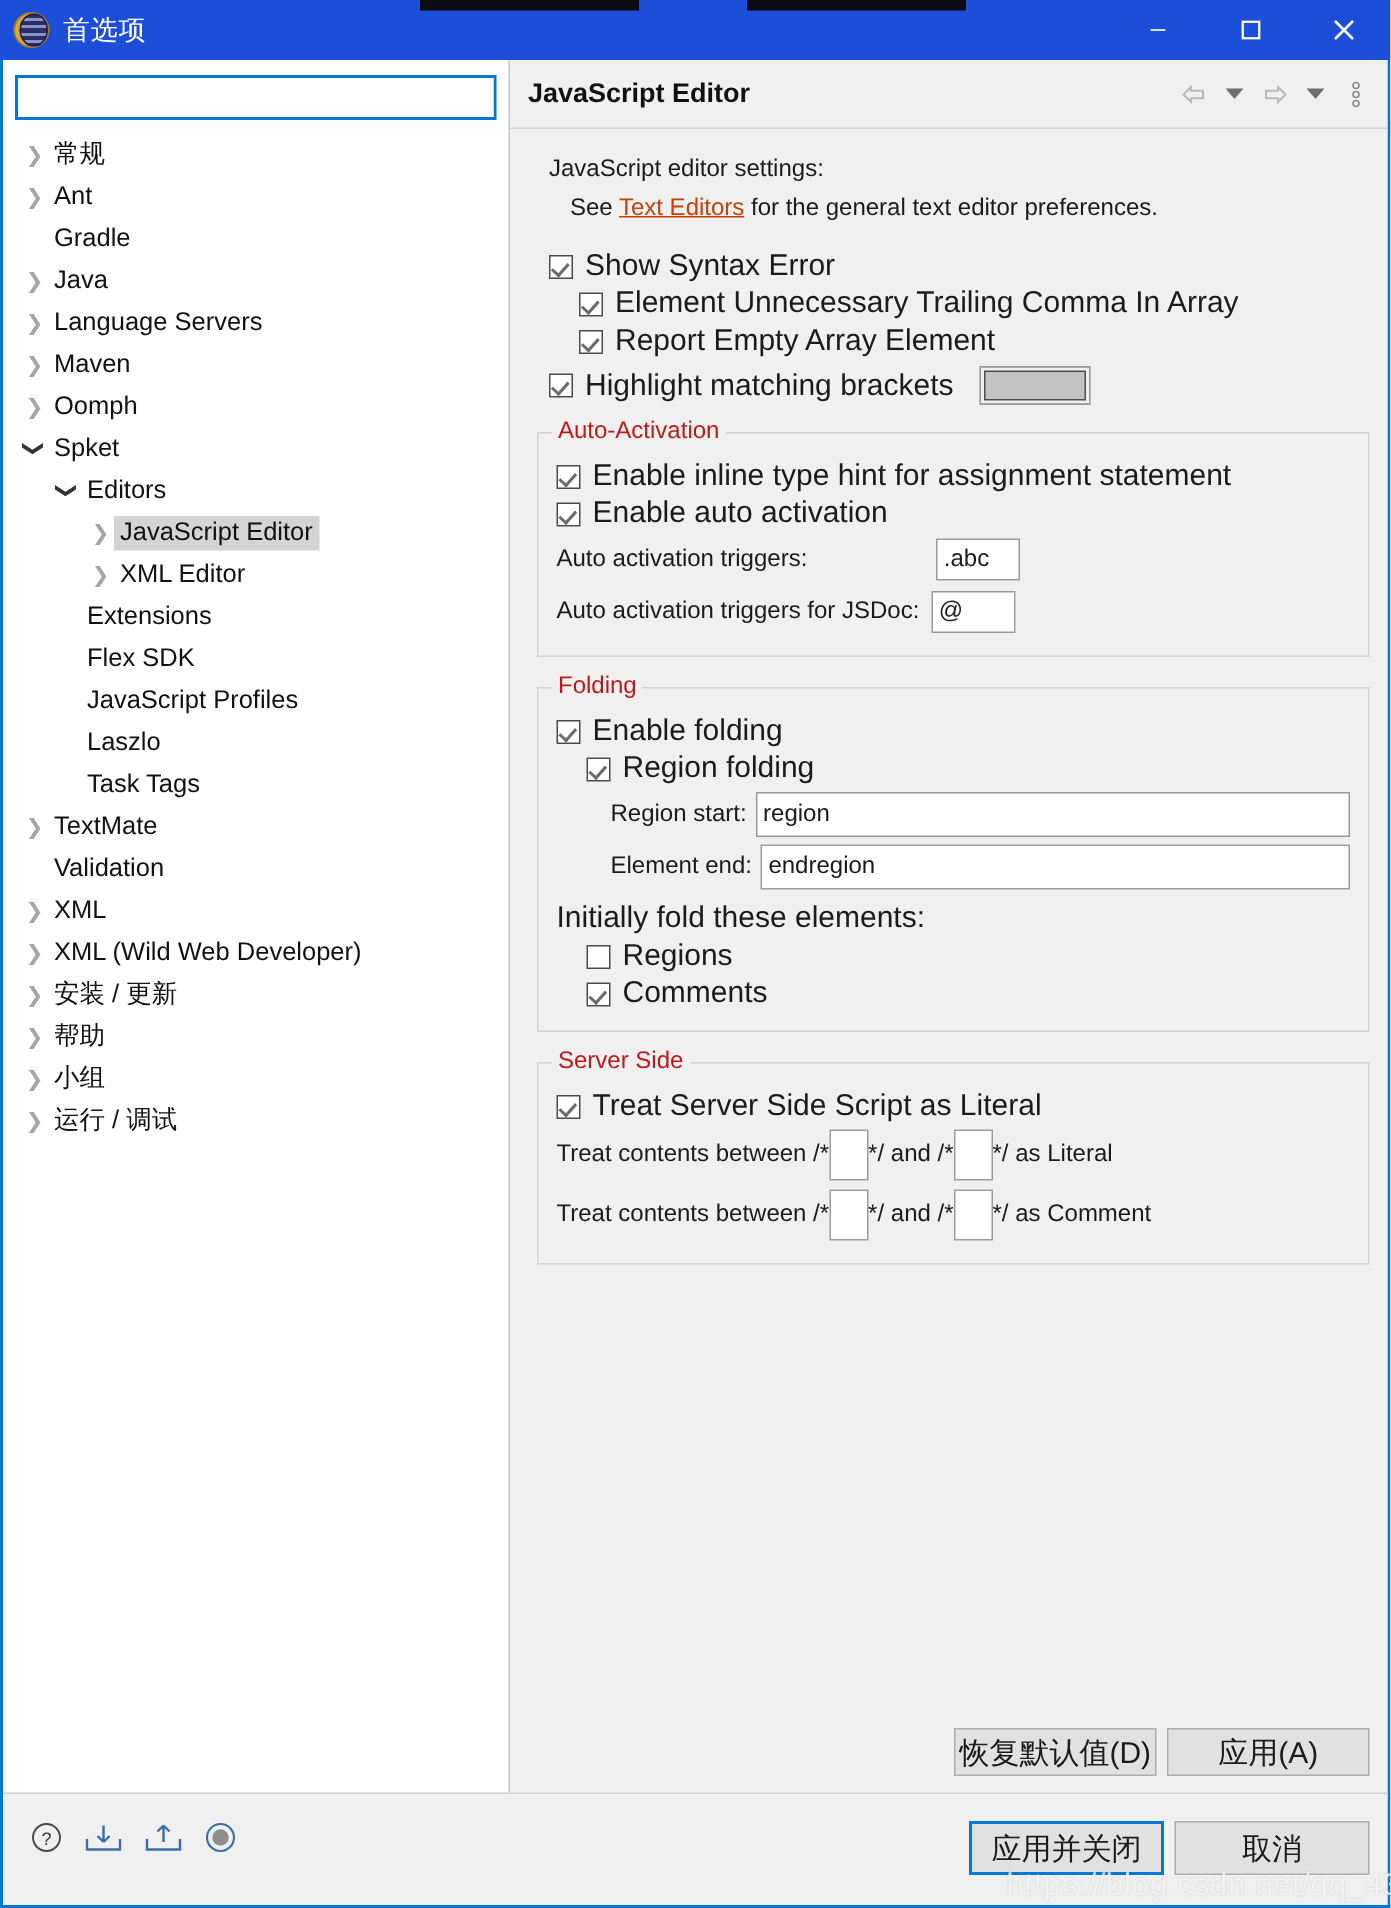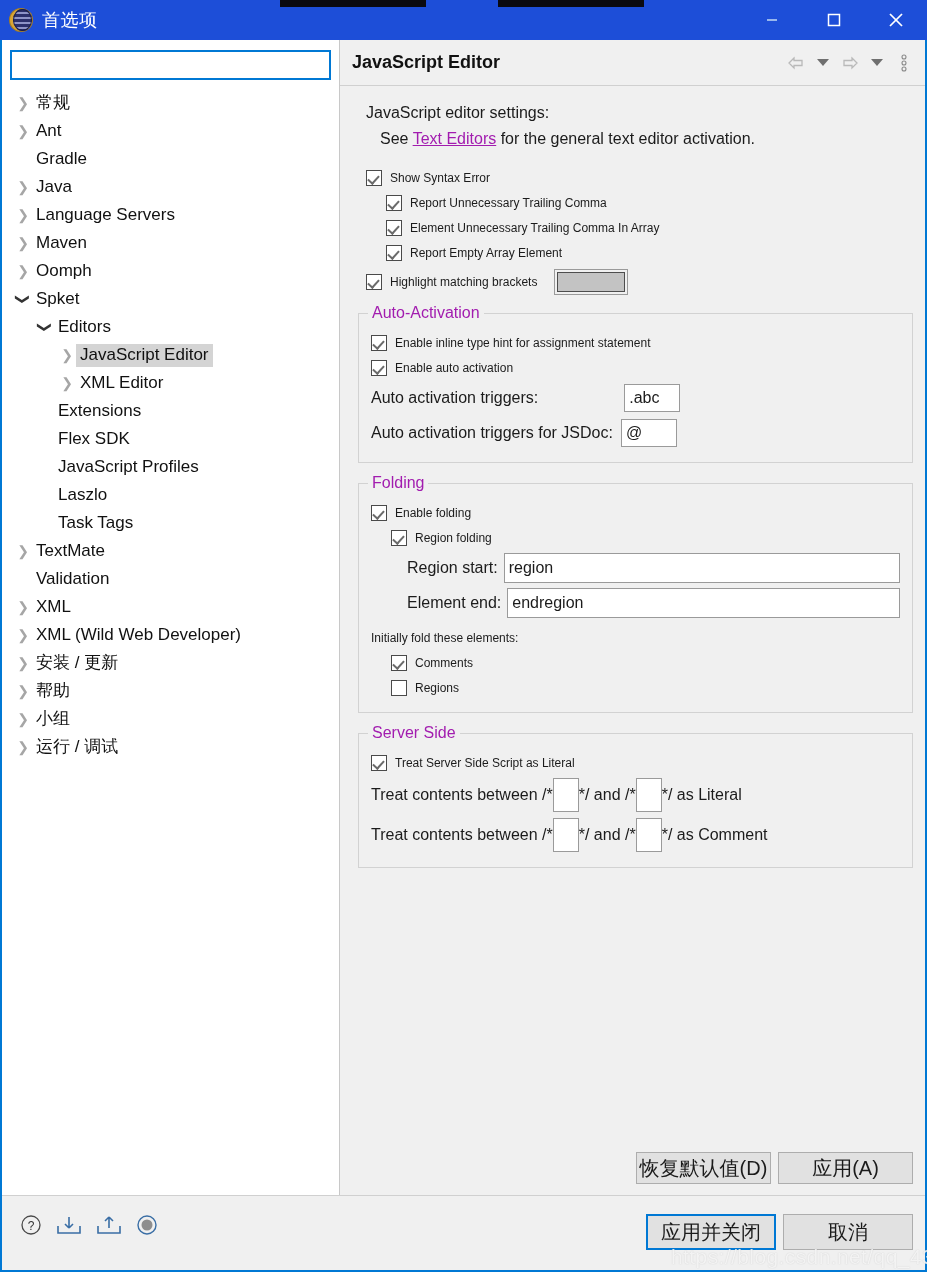--- a/index.html
+++ b/index.html
@@ -116,38 +116,38 @@
     padding: 0 10px 0 12px; box-sizing: border-box;
   }
   .page-title { font-size: 18px; font-weight: bold; color: #111; }
   .header-tools { margin-left: auto; display: flex; align-items: center; gap: 5px; }
   .hdr-icon { width: 22px; height: 22px; display:flex; align-items:center; justify-content:center; }
 
   .page-body { padding: 14px 0 0 0; }
 
   .intro { padding-left: 26px; font-size: 16px; color: #1b1b1b; line-height: 26px; }
   .intro .indent { padding-left: 14px; }
-  .link { color: #a21caf; text-decoration: underline; }
+  .link { color: #c2410c; text-decoration: underline; }
 
   
   .cb {
     width: 16px; height: 16px; flex: none;
     border: 1px solid #4a4a4a; background: #fff;
     box-sizing: border-box; position: relative;
     display: inline-block; vertical-align: middle;
   }
   .cb.checked::after {
     content: ""; position: absolute;
     left: 3px; top: 2px; width: 5px; height: 9px;
     border: solid #6b6b6b; border-width: 0 2px 2px 0;
     transform: rotate(42deg);
   }
   .cbrow {
     display: flex; align-items: center; gap: 8px;
-    font-size: 12px; color: #1b1b1b; height: 25px;
+    font-size: 20px; color: #1b1b1b; height: 25px;
   }
 
   .sec-checks { margin-top: 13px; padding-left: 26px; }
   .sec-checks .i1 { padding-left: 20px; }
 
   .color-swatch {
     width: 74px; height: 26px; margin-left: 9px;
     background: #c3c3c3; border: 1px solid #9a9a9a;
     box-sizing: border-box;
     box-shadow: inset 0 0 0 2px #f0f0f0, inset 0 0 0 3px #4d4d4d;
@@ -156,21 +156,21 @@
   
   .group {
     margin: 0 12px 0 18px;
     border: 1px solid #d2d2d2;
     position: relative;
     padding: 16px 12px 12px 12px;
   }
   .group > .legend {
     position: absolute; top: -10px; left: 9px;
     background: #f0f0f0; padding: 0 4px;
-    font-size: 16px; color: #a21caf;
+    font-size: 16px; color: #b91c1c;
   }
 
   .field-row {
     display: flex; align-items: center;
     font-size: 16px; color: #1b1b1b;
     height: 35px;
   }
   .field-label { white-space: nowrap; }
   .txt {
     border: 1px solid #9a9a9a; background: #fff;
@@ -397,32 +397,28 @@
         </div>
       </div>
 
       <div class="page-body">
 
         <div class="intro">
           <div>JavaScript editor settings:</div>
           <div class="indent">
             <span>See</span>
             <a href="#" class="link">Text Editors</a>
-            <span>for the general text editor activation.</span>
+            <span>for the general text editor preferences.</span>
           </div>
         </div>
 
         <div class="sec-checks">
           <div class="cbrow">
             <span class="cb checked"></span>
             <span>Show Syntax Error</span>
-          </div>
-          <div class="cbrow i1">
-            <span class="cb checked"></span>
-            <span>Report Unnecessary Trailing Comma</span>
           </div>
           <div class="cbrow i1">
             <span class="cb checked"></span>
             <span>Element Unnecessary Trailing Comma In Array</span>
           </div>
           <div class="cbrow i1">
             <span class="cb checked"></span>
             <span>Report Empty Array Element</span>
           </div>
           <div class="cbrow" style="height:34px">
@@ -471,26 +467,26 @@
           </div>
           <div class="field-row" style="padding-left:36px">
             <span class="field-label">Element end:</span>
             <span style="width:6px"></span>
             <span class="grow"><input class="txt wide" value="endregion" style=""></span>
           </div>
           <div class="cbrow" style="margin-top:5px">
             <span>Initially fold these elements:</span>
           </div>
           <div class="cbrow" style="padding-left:20px">
-            <span class="cb checked"></span>
-            <span>Comments</span>
-          </div>
-          <div class="cbrow" style="padding-left:20px">
             <span class="cb"></span>
             <span>Regions</span>
+          </div>
+          <div class="cbrow" style="padding-left:20px">
+            <span class="cb checked"></span>
+            <span>Comments</span>
           </div>
         </div>
 
         <div class="group" style="margin-top:20px">
           <div class="legend">Server Side</div>
           <div class="cbrow">
             <span class="cb checked"></span>
             <span>Treat Server Side Script as Literal</span>
           </div>
           <div class="field-row" style="height:40px">

